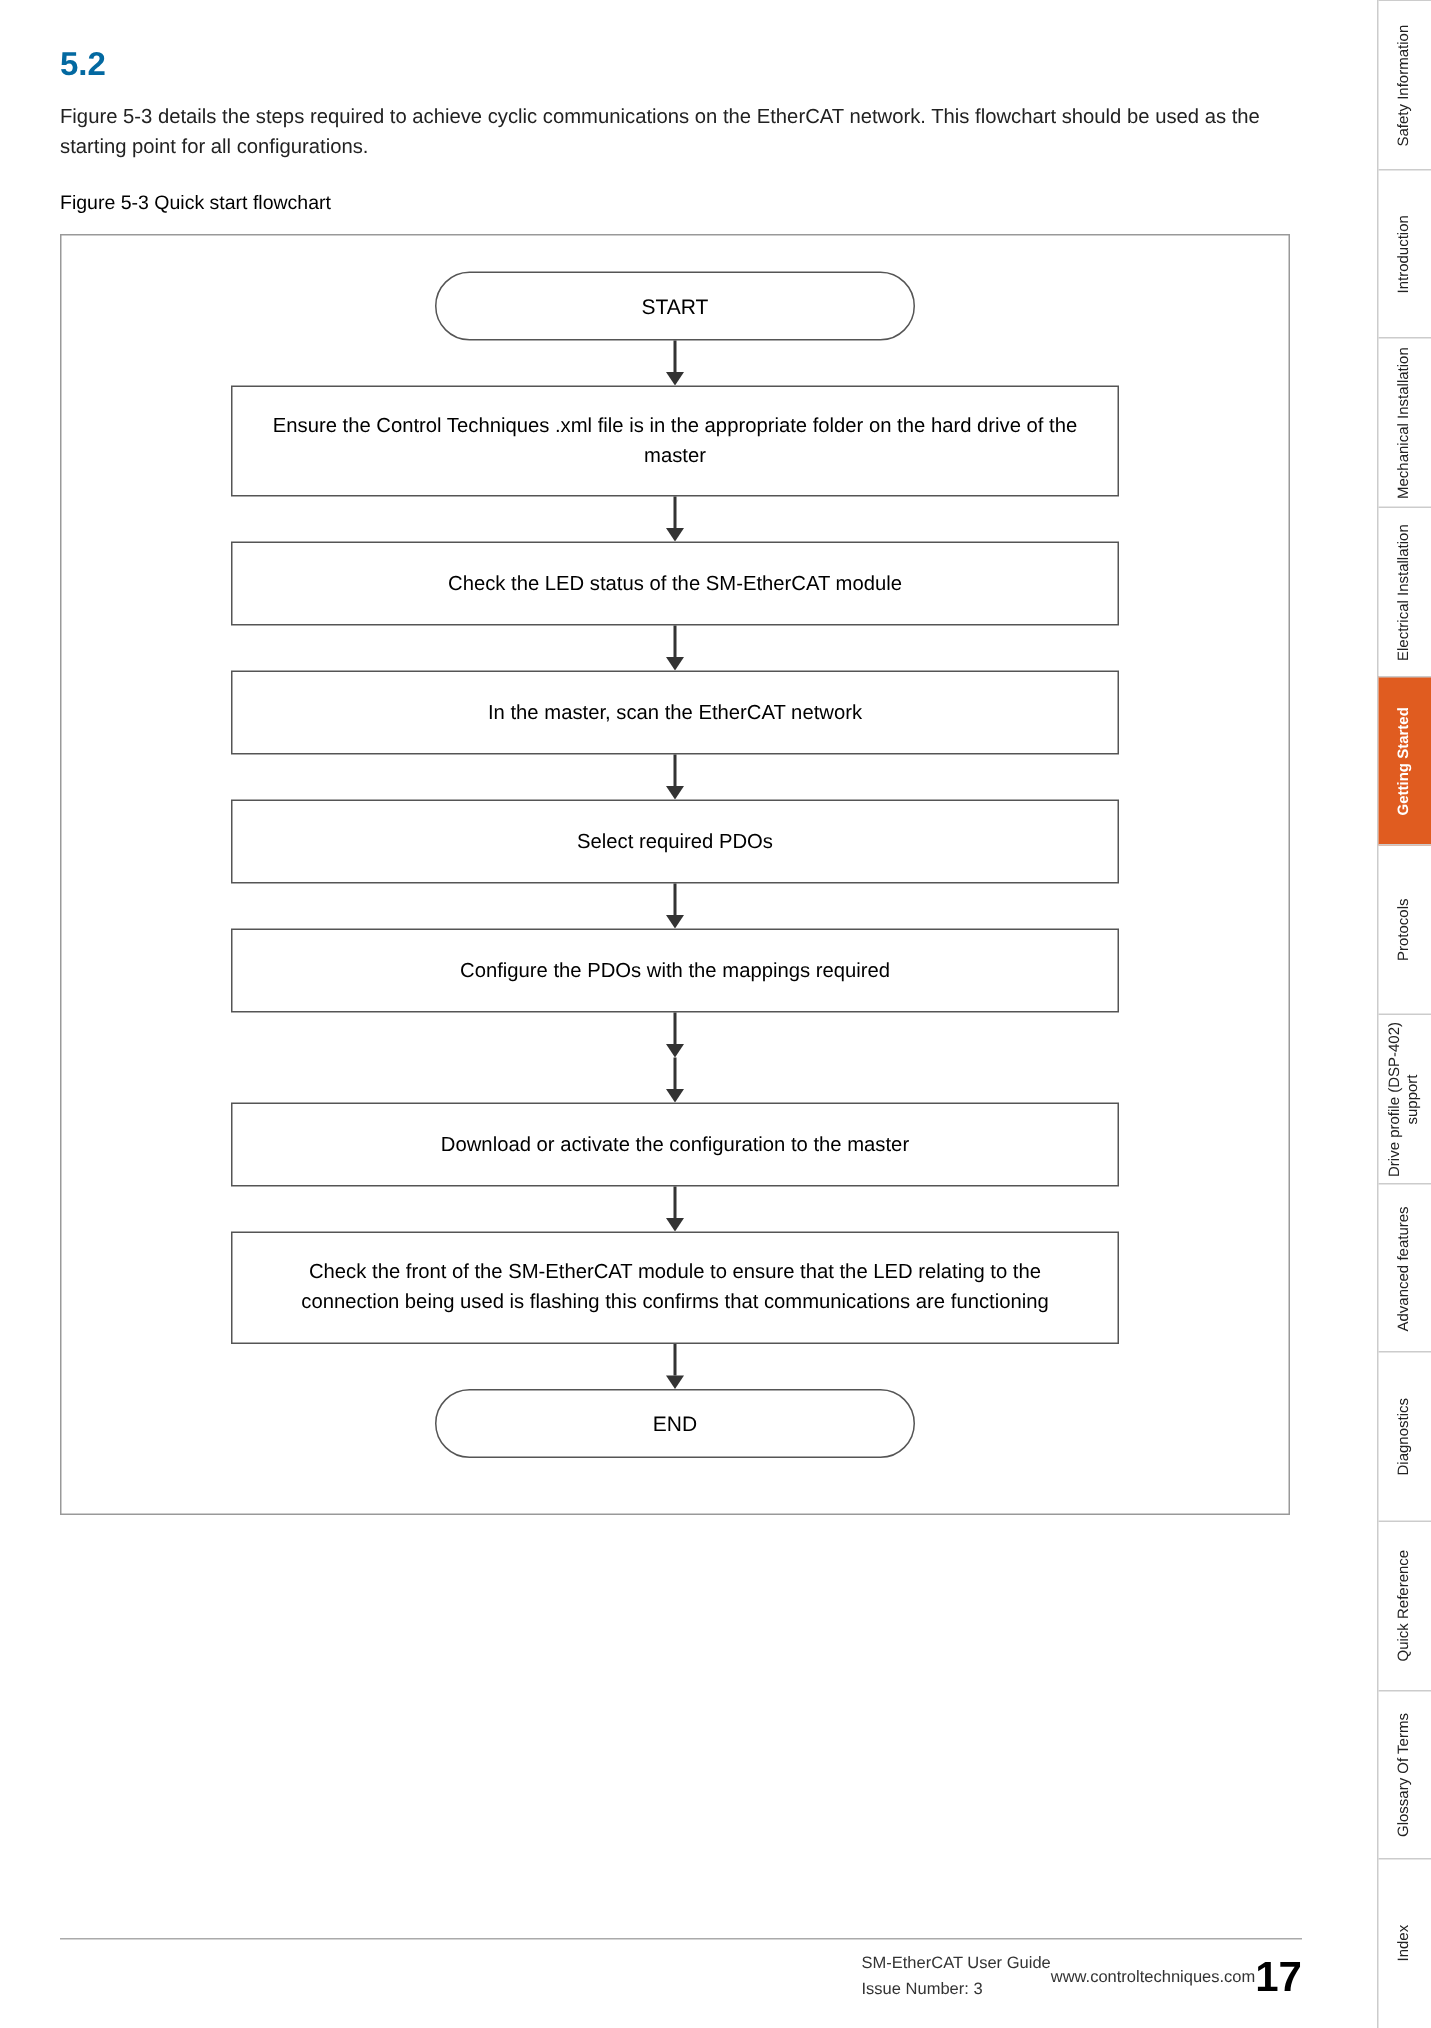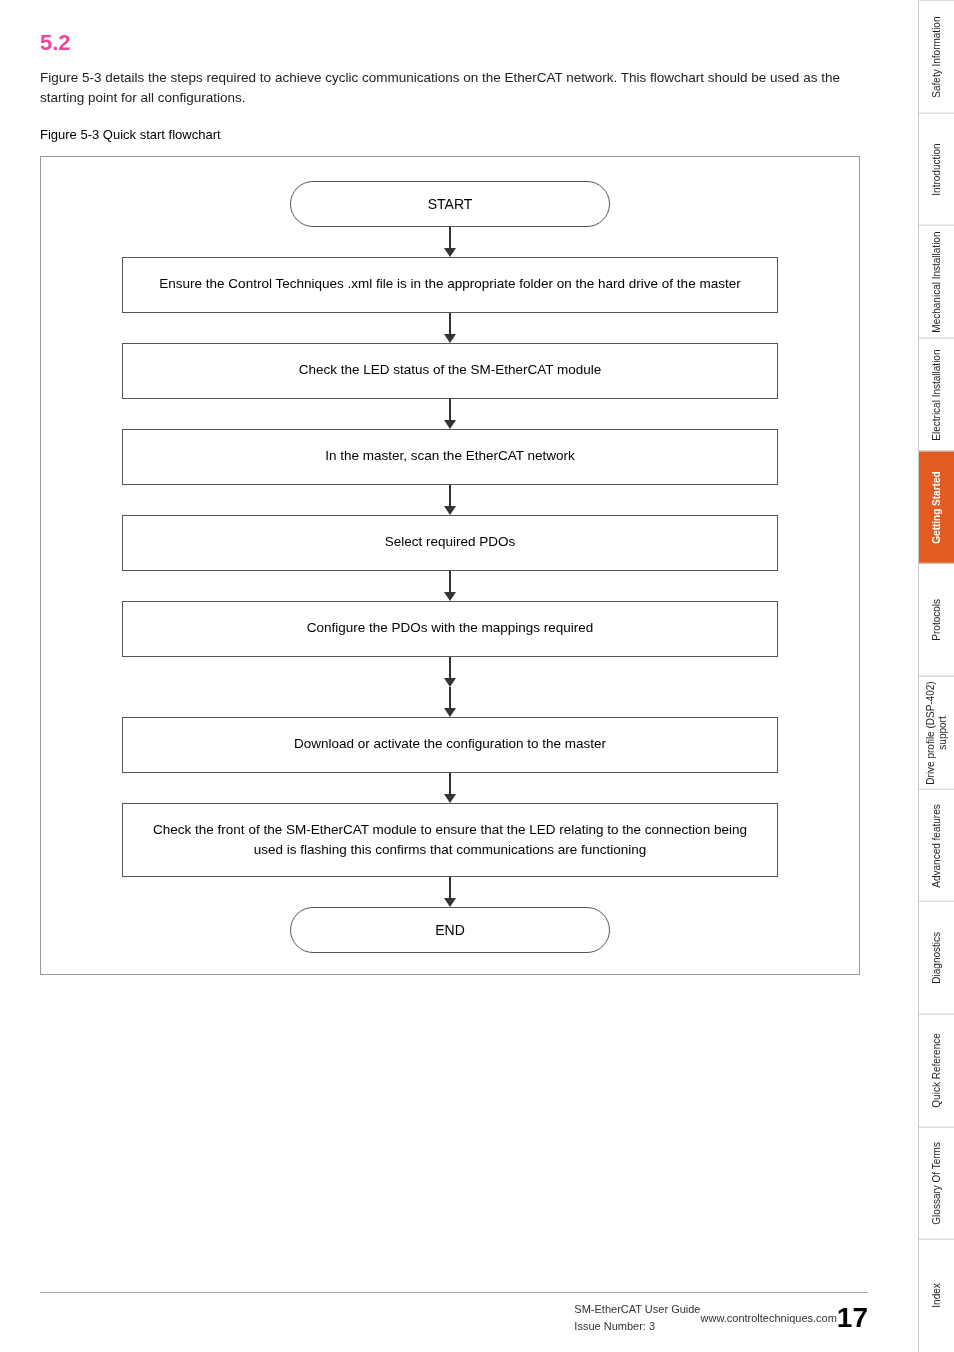--- a/index.html
+++ b/index.html
@@ -27,21 +27,21 @@
     .section-title {
       display: flex;
       align-items: baseline;
       margin-bottom: 12px;
     }
 
     .section-number {
       font-size: 22px;
       font-weight: bold;
       margin-right: 18px;
-      color: #ec4899;
+      color: #0369a1;
     }
 
     .section-heading {
       font-size: 22px;
       font-weight: bold;
       color: #000;
     }
 
     .section-intro {
       font-size: 13.5px;
@@ -53,21 +53,21 @@
 
     .figure-caption {
       font-size: 13px;
       font-weight: normal;
       color: #000;
       margin-bottom: 14px;
     }
 
     .flowchart-container {
       border: 1px solid #999;
-      padding: 24px 20px 21px 20px;
+      padding: 24px 20px 37px 20px;
       max-width: 820px;
       background: #fff;
     }
 
     .flowchart {
       display: flex;
       flex-direction: column;
       align-items: center;
       gap: 0;
     }
@@ -82,21 +82,21 @@
       min-width: 320px;
       max-width: 480px;
     }
 
     .fc-rect {
       border: 1px solid #555;
       padding: 16px 24px;
       font-size: 13.5px;
       text-align: center;
       background: #fff;
-      width: 656px;
+      width: 592px;
       min-height: 56px;
       display: flex;
       align-items: center;
       justify-content: center;
       line-height: 1.5;
     }
 
     .fc-arrow {
       display: flex;
       flex-direction: column;

